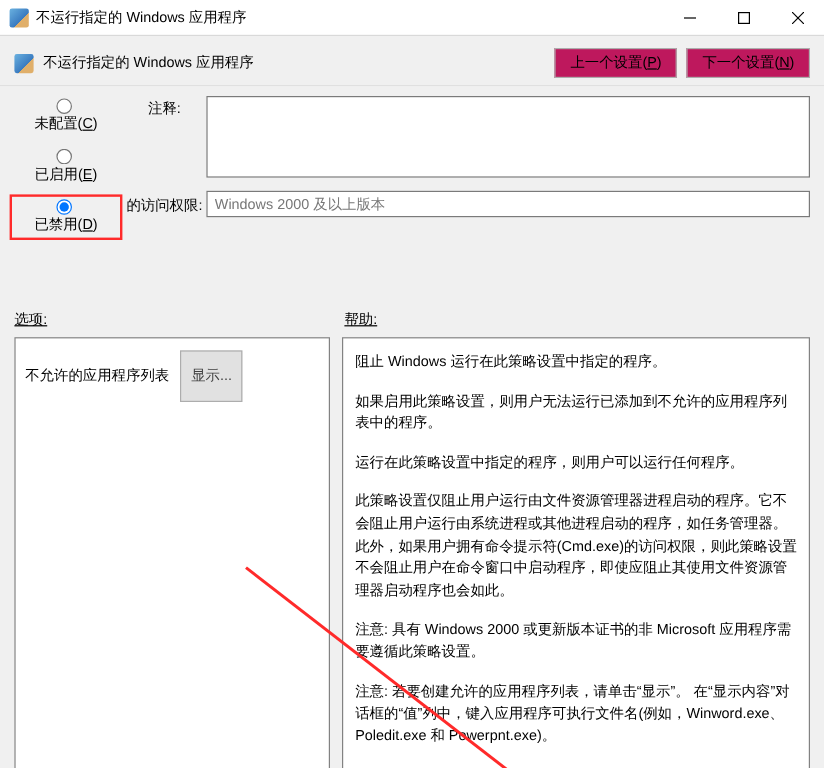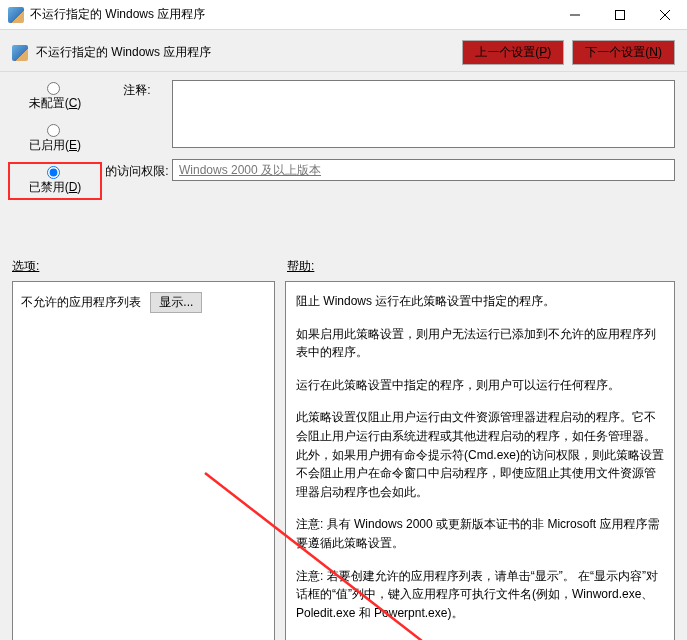--- a/index.html
+++ b/index.html
@@ -41,21 +41,21 @@
     border-bottom: 1px solid #dcdcdc;
   }
   .toolbar .icon2 {
     width: 16px; height: 16px;
     background: linear-gradient(135deg,#6ab1e0,#3a7bc0 60%,#e0af6a 60%);
     border-radius: 2px;
     margin-right: 8px;
   }
   .toolbar .caption { flex: 1; font-size: 12px; }
   .btn {
-    background: #b91c1c;
+    background: #be185d;
     border: 1px solid #adadad;
     padding: 3px 12px;
     font-size: 12px;
     font-family: inherit;
     min-width: 90px;
     margin-left: 8px;
     cursor: default;
   }
   .content { background: #f0f0f0; padding: 8px 12px 0 12px; }
   .row1 { display: flex; align-items: flex-start; }
@@ -75,21 +75,20 @@
     padding: 2px 4px;
     margin-bottom: 8px;
   }
   input.platform {
     width: 100%;
     border: 1px solid #7a7a7a;
     background: #fff;
     font-family: inherit; font-size: 12px;
     padding: 3px 6px;
     color: #777;
-    text-decoration: underline;
   }
   .midlabels {
     display: flex;
     padding: 14px 0 6px 0;
     text-decoration: underline;
   }
   .midlabels .left { width: 275px; }
   .lower { display: flex; gap: 10px; height: 362px; }
   .panel {
     border: 1px solid #828282;
@@ -111,22 +110,22 @@
     position: absolute;
     left: 200px;
     top: 396px;
     pointer-events: none;
     z-index: 50;
   }
   .underline { text-decoration: underline; }
   .showbtn {
     background:#e1e1e1;
     border:1px solid #adadad;
-    color:#000000;
-    padding:1px 8px;
+    color:#404040;
+    padding:12px 8px;
     font-size:12px;
     font-family:inherit;
     margin-left:6px;
     cursor:default;
   }
 </style>
 </head>
 <body>
 
 <div class="titlebar">

